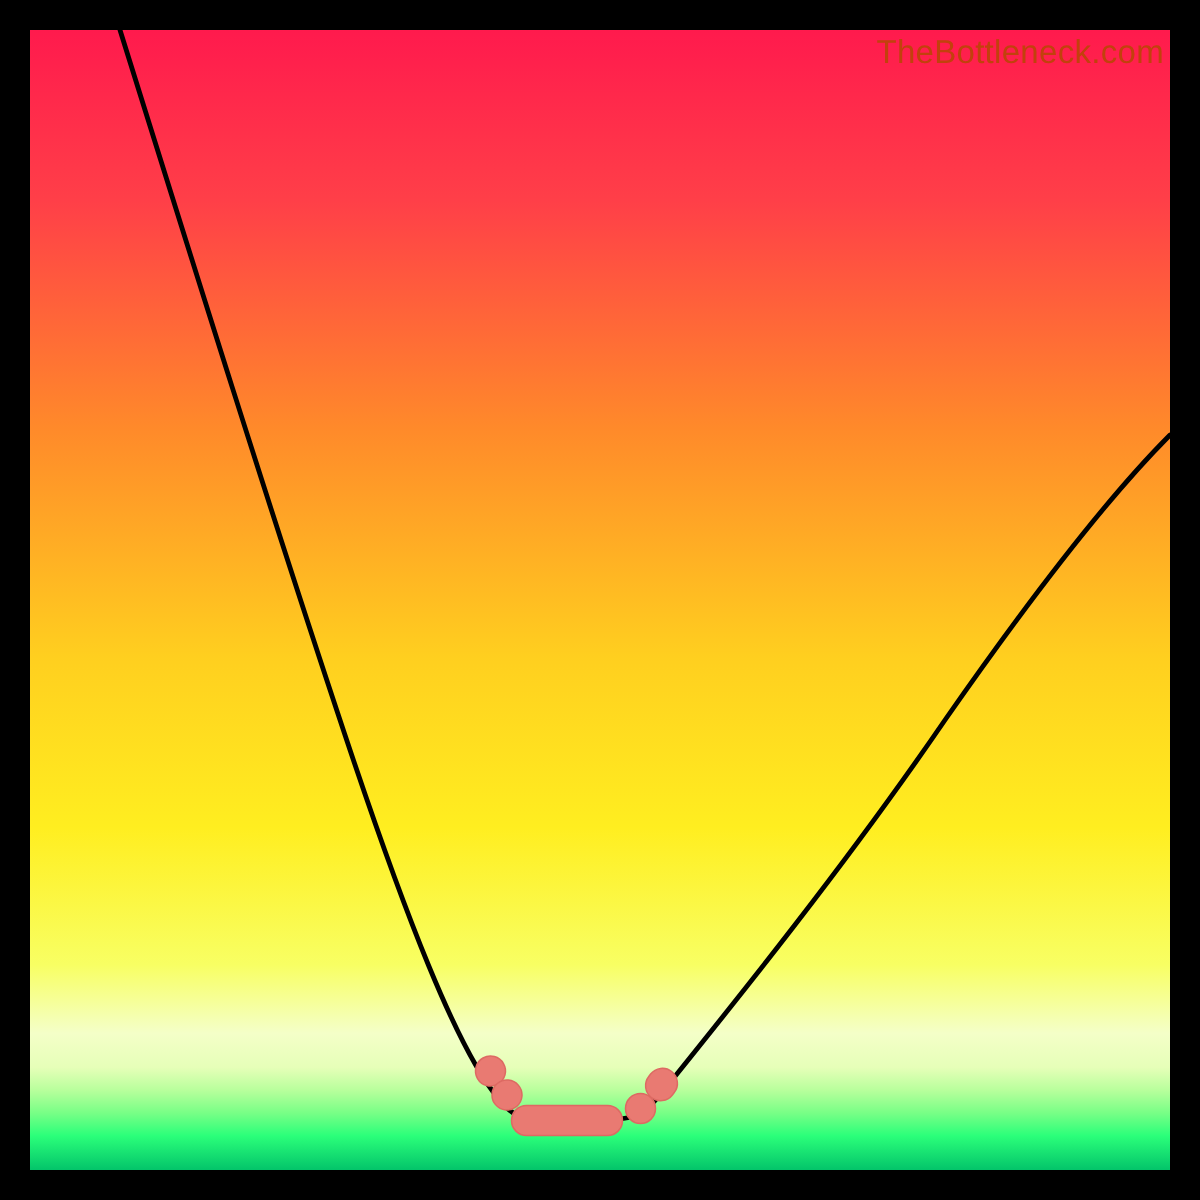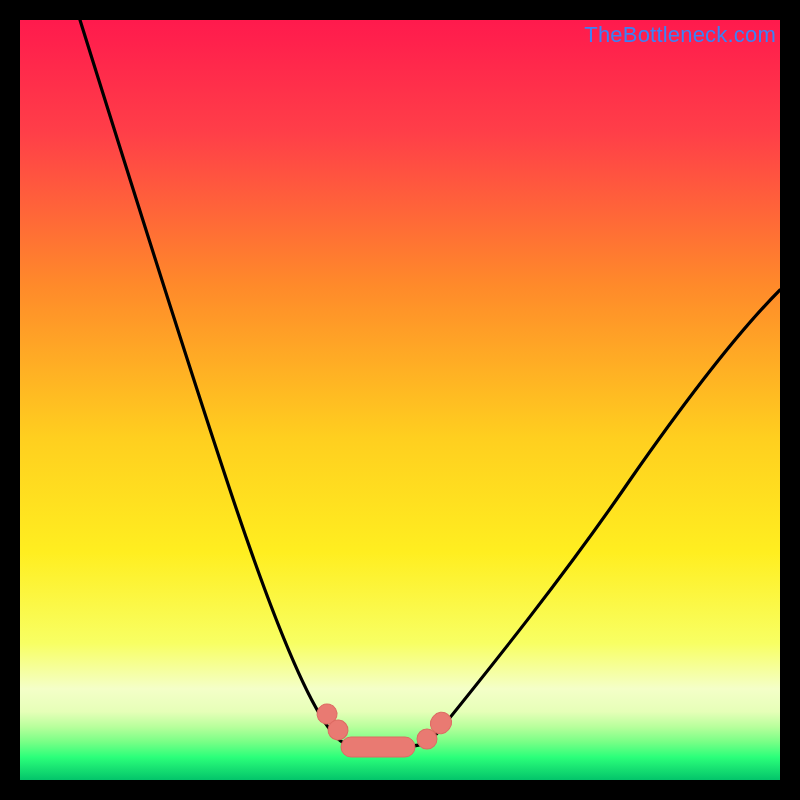--- a/index.html
+++ b/index.html
@@ -23,21 +23,21 @@
     position: absolute;
     left: 0;
     top: 0;
     width: 100%;
     height: 100%;
   }
   .watermark {
     position: absolute;
     top: 22px;
     right: 24px;
-    color: #3b82f6;
+    color: #c2410c;
     font-size: 22px;
     font-weight: 500;
     letter-spacing: 0.2px;
     font-family: Arial, Helvetica, sans-serif;
   }
   svg.curves {
     position: absolute;
     left: 0;
     top: 0;
   }

